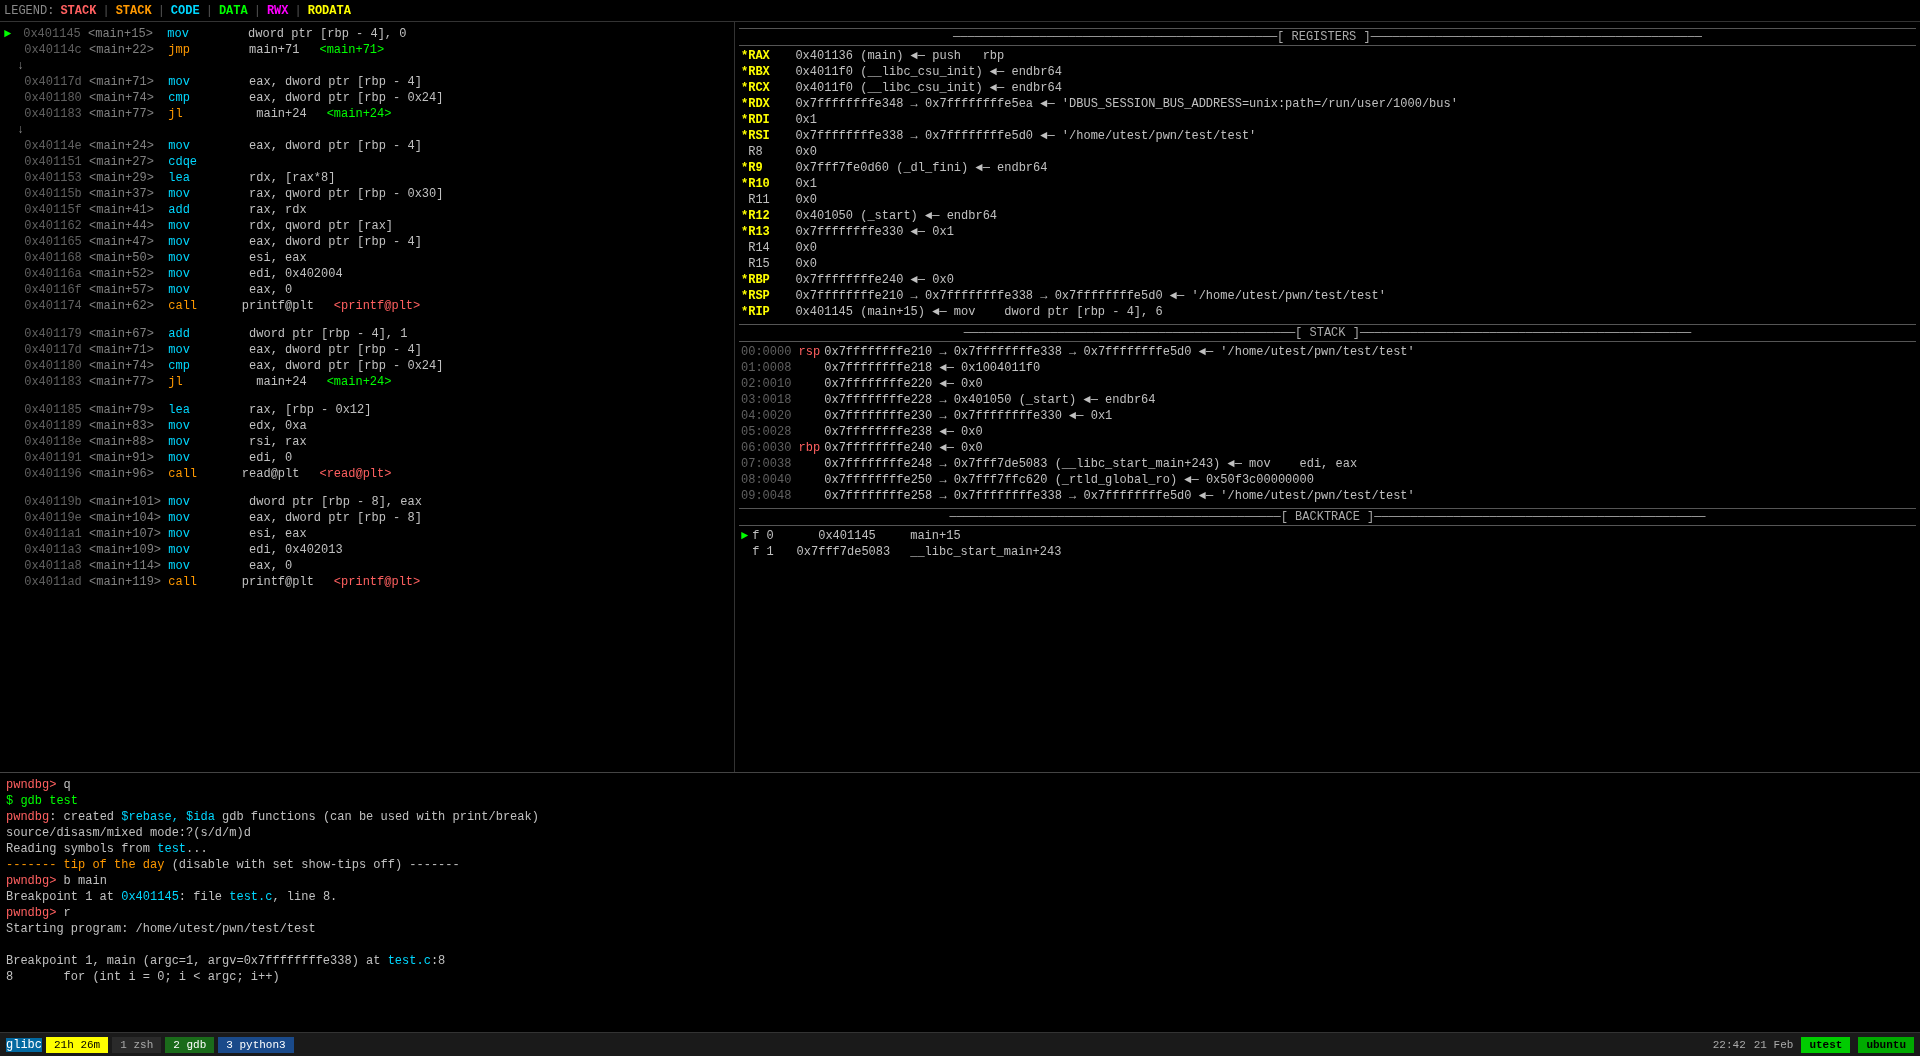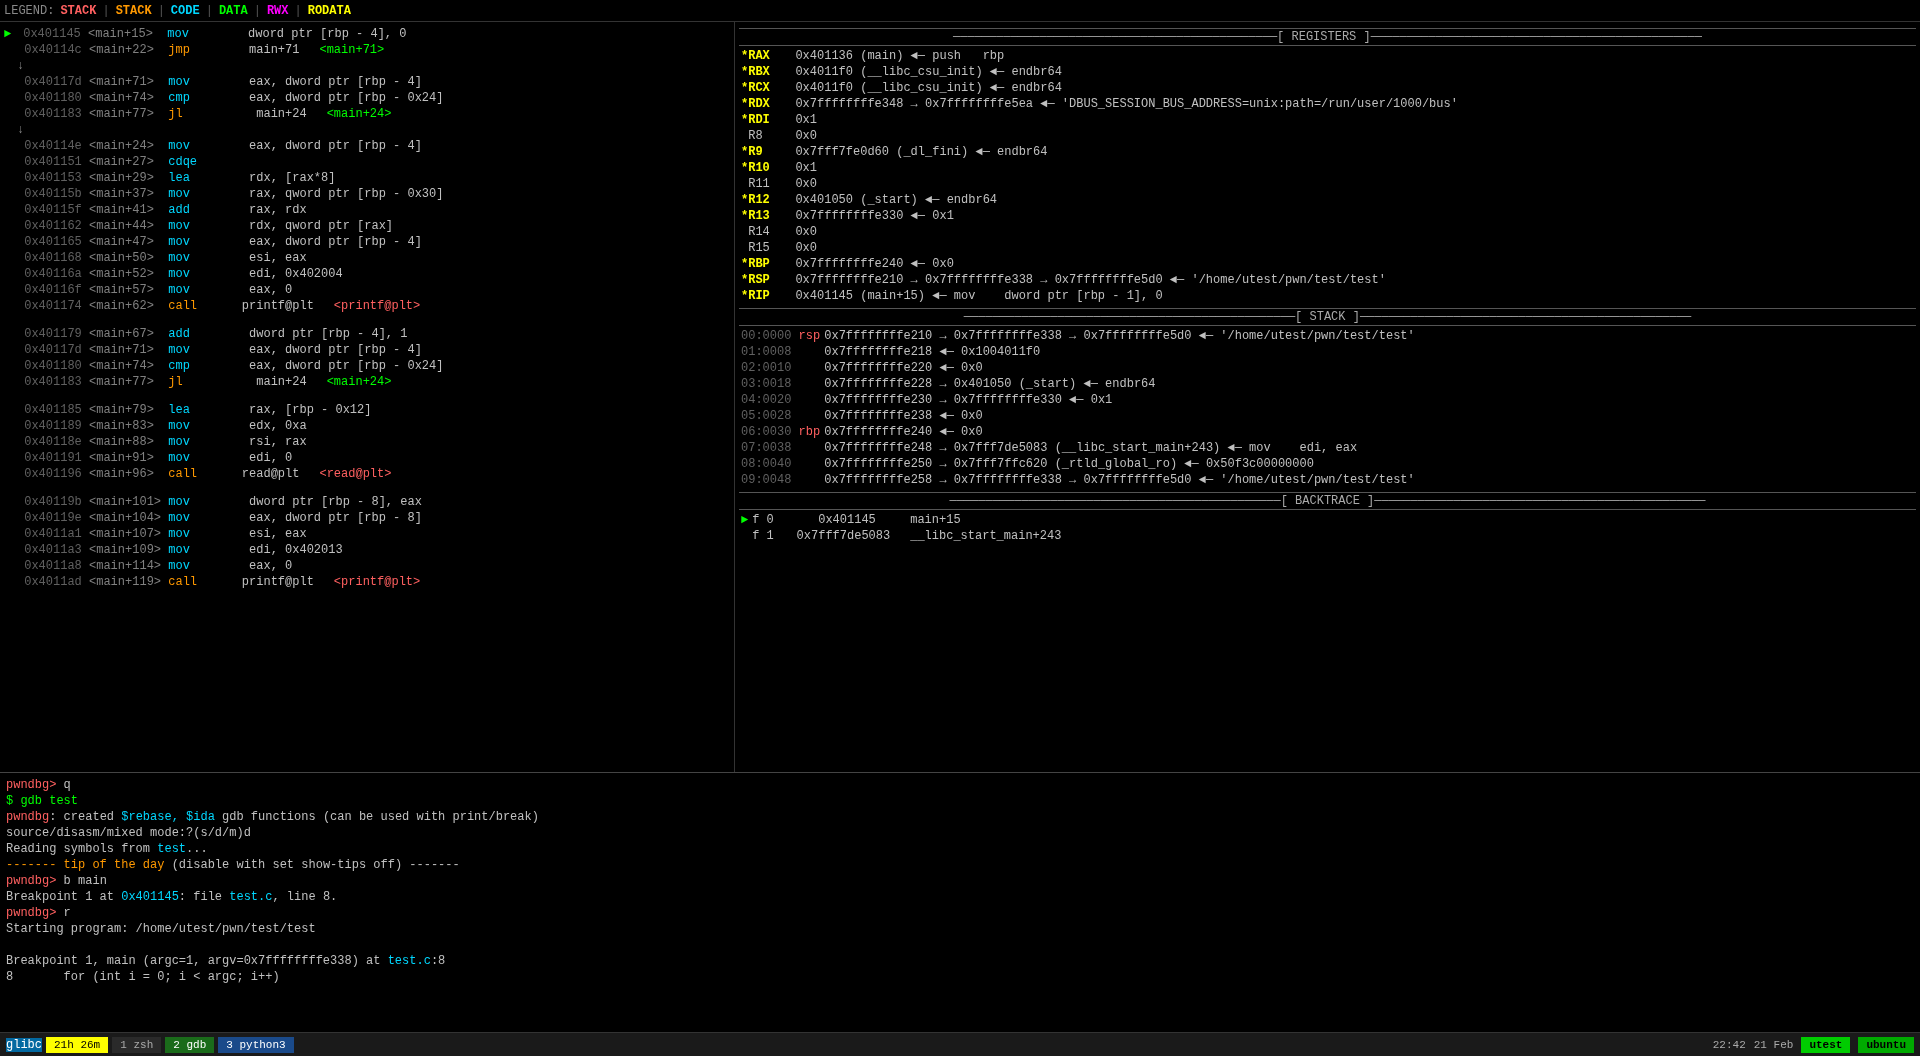--- a/index.html
+++ b/index.html
@@ -461,20 +461,24 @@
     <div class="reg-line">
       <span style="color:#ffff00;min-width:40px;display:inline-block;font-weight:bold">*RDX</span>
       <span style="color:#c0c0c0">  0x7ffffffffe348 → 0x7ffffffffe5ea ◄— 'DBUS_SESSION_BUS_ADDRESS=unix:path=/run/user/1000/bus'</span>
     </div>
 
     <div class="reg-line">
       <span style="color:#ffff00;min-width:40px;display:inline-block;font-weight:bold">*RDI</span>
       <span style="color:#c0c0c0">  0x1</span>
     </div>
 
+    <div class="reg-line">
+      <span style="color:#ffff00;min-width:40px;display:inline-block;font-weight:bold">*RSI</span>
+      <span style="color:#c0c0c0">  0x7ffffffffe338 → 0x7ffffffffe5d0 ◄— '/home/utest/pwn/test/test'</span>
+    </div>
 
     <div class="reg-line">
       <span style="color:#c0c0c0;min-width:40px;display:inline-block"> R8 </span>
       <span style="color:#c0c0c0">  0x0</span>
     </div>
 
     <div class="reg-line">
       <span style="color:#ffff00;min-width:40px;display:inline-block;font-weight:bold">*R9 </span>
       <span style="color:#c0c0c0">  0x7fff7fe0d60 (_dl_fini) ◄— endbr64</span>
     </div>
@@ -514,21 +518,21 @@
       <span style="color:#c0c0c0">  0x7ffffffffe240 ◄— 0x0</span>
     </div>
 
     <div class="reg-line">
       <span style="color:#ffff00;min-width:40px;display:inline-block;font-weight:bold">*RSP</span>
       <span style="color:#c0c0c0">  0x7ffffffffe210 → 0x7ffffffffe338 → 0x7ffffffffe5d0 ◄— '/home/utest/pwn/test/test'</span>
     </div>
 
     <div class="reg-line">
       <span style="color:#ffff00;min-width:40px;display:inline-block;font-weight:bold">*RIP</span>
-      <span style="color:#c0c0c0">  0x401145 (main+15) ◄— mov    dword ptr [rbp - 1], 0</span>
+      <span style="color:#c0c0c0">  0x401145 (main+15) ◄— mov    dword ptr [rbp - 4], 6</span>
     </div>
 
     <div class="reg-section-title" style="color:#aaa;border-top:1px solid #555;border-bottom:1px solid #555;padding:1px 0;margin:4px 0 2px 0;">──────────────────────────────────────────────[ STACK ]──────────────────────────────────────────────</div>
 
     <div class="stack-line">
       <span style="color:#606060;min-width:50px;display:inline-block">00:0000</span>
       <span style="color:#ff6060;margin-right:4px"> rsp</span>
       <span style="color:#c0c0c0">0x7ffffffffe210 → 0x7ffffffffe338 → 0x7ffffffffe5d0 ◄— '/home/utest/pwn/test/test'</span>
     </div>
     <div class="stack-line">

